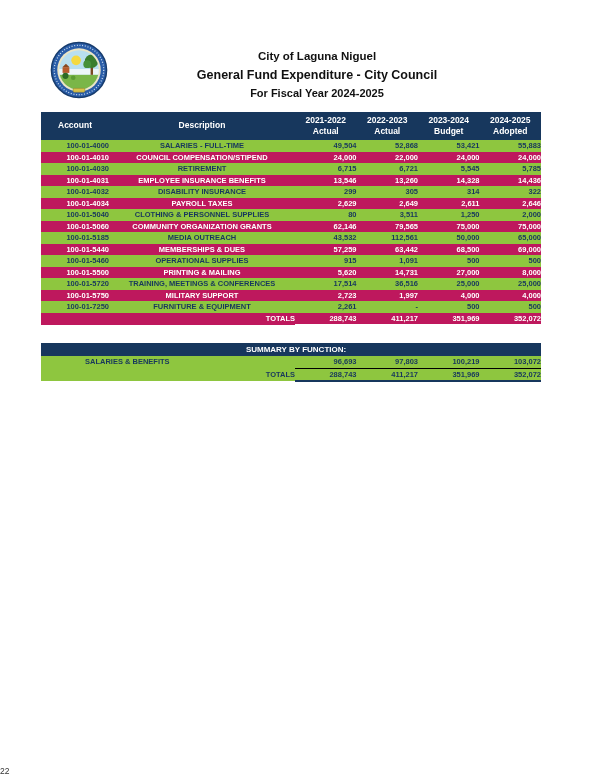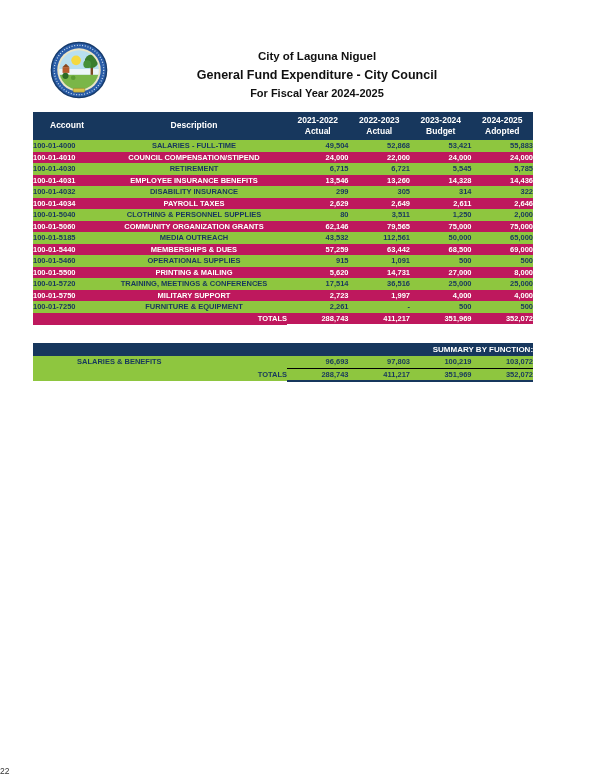--- a/index.html
+++ b/index.html
@@ -11,38 +11,38 @@
   .page{position:absolute;inset:0;width:600px;height:776px;background:#fff;overflow:hidden;}
 
   
   .seal{position:absolute;left:50px;top:41px;width:58px;height:58px;}
   .titles{position:absolute;left:17px;top:50px;width:600px;text-align:center;color:#111;}
   .t1{font-size:11.5px;font-weight:bold;line-height:1.2;}
   .t2{font-size:12.5px;font-weight:bold;line-height:1.2;margin-top:4px;}
   .t3{font-size:11px;font-weight:bold;line-height:1.2;margin-top:4px;}
 
   
-  .tbl{border-collapse:collapse;table-layout:fixed;width:500px;position:absolute;left:33px;}
+  .tbl{border-collapse:collapse;table-layout:fixed;width:500px;position:absolute;left:41px;}
   .main{top:112px;}
   .summary{top:343px;}
   .tbl td,.tbl th{padding:0;white-space:nowrap;overflow:hidden;}
   .main thead th{
     background:#17375D;color:#ffffff;font-size:8.5px;font-weight:bold;
     height:28px;vertical-align:middle;text-align:center;line-height:1.3;
   }
   .tbl td{font-size:7.5px;font-weight:bold;height:11.5px;line-height:11.5px;}
   tr.green td{background:#8EC63F;color:#17375D;}
   tr.navy td{background:#be185d;color:#ffffff;}
-  .c-acct{width:68px;text-align:left;padding-left:3px;margin-left:12px;}
+  .c-acct{width:68px;text-align:right;padding-left:3px;margin-left:12px;}
   .c-desc{width:186px;text-align:center;padding-left:5px;}
   .c-num{width:61.5px;text-align:right;padding-right:7px;}
   .totals-label{text-align:right;padding-right:5px;}
   .main tr.totals .c-num{border-bottom:1px solid rgba(255,255,255,0.9);}
   .summary .bar td{
-    background:#17375D;color:#ffffff;text-align:right;padding-left:10px;
+    background:#17375D;color:#ffffff;text-align:center;padding-left:10px;
     height:13px;line-height:13px;font-size:8px;font-weight:bold;
   }
   .summary .label-cell{text-align:left;padding-left:44px;}
   .summary tr.totals .c-num{border-top:1px solid #000000;border-bottom:2px solid #17375D;}
 
   .pageno{position:absolute;left:0;top:766px;width:600px;text-align:left;font-size:8.5px;color:#333;}
 </style>
 </head>
 <body>
 

